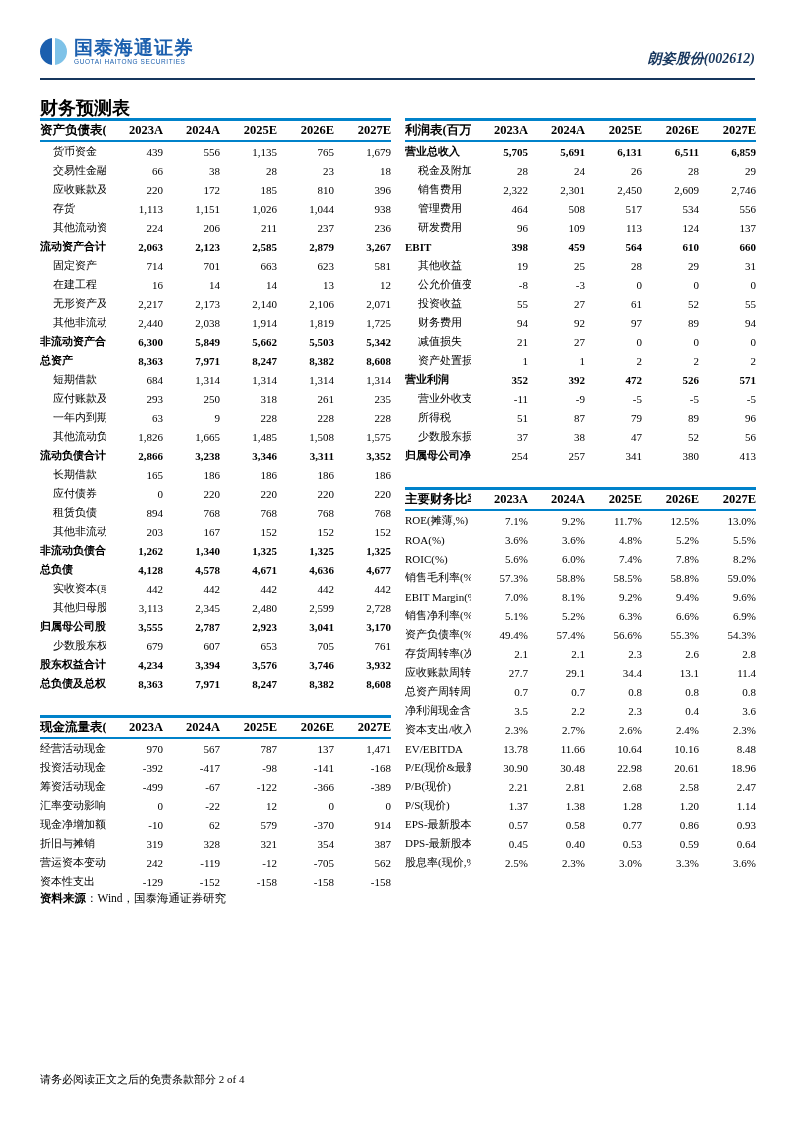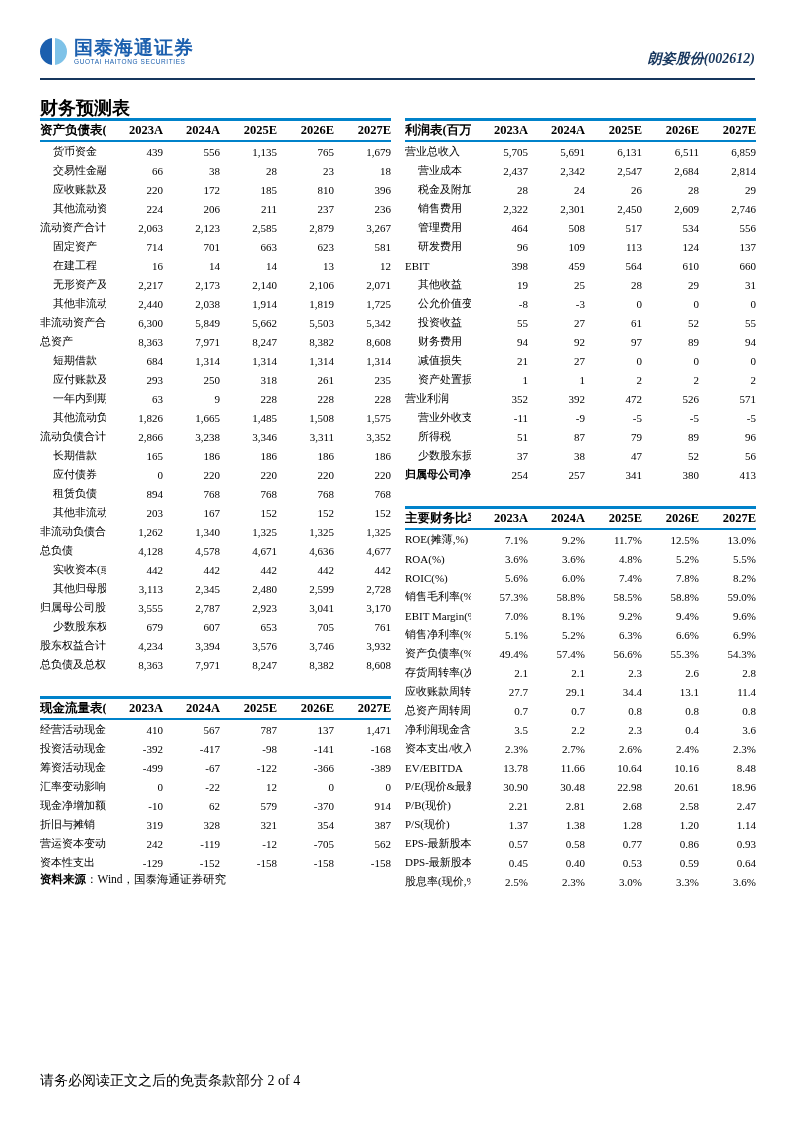--- a/index.html
+++ b/index.html
@@ -25,28 +25,28 @@
   
   .cols { position:absolute; left:40px; top:118px; width:715px; display:flex; gap:14px; }
   .col { width:351px; }
   .tbl { width:100%; }
   .trow { display:flex; align-items:center; height:19px; font-size:11px; }
   .trow .tlabel { flex:1 1 auto; text-align:left; white-space:nowrap; overflow:hidden; }
   .trow .tcell { flex:0 0 57px; text-align:right; white-space:nowrap; }
   .thead { height:24px; font-size:12.5px; font-weight:bold;
            border-top:3px solid var(--accent); border-bottom:2px solid var(--accent); }
   .sub .tlabel { padding-left:13px; }
-  .total { font-weight:normal; }
+  .total { font-weight:bold; }
   .total-label .tlabel { font-weight:bold; }
   .tbl-gap { height:22px; }
 
   
   .source { font-size:11.5px; }
   .source b { font-weight:bold; }
-  .footer { position:absolute; left:40px; top:1072px; font-size:14px; }
+  .footer { position:absolute; left:40px; top:1072px; font-size:11px; }
 </style>
 </head>
 <body>
 
 <div class="page">
 
   <div class="hdr">
     <div class="brand">
       <span class="logo-circle">
         <span class="half-l"></span>
@@ -91,20 +91,28 @@
           </div>
           <div class="trow sub">
             <span class="tlabel">应收账款及票据</span>
             <span class="tcell">220</span>
             <span class="tcell">172</span>
             <span class="tcell">185</span>
             <span class="tcell">810</span>
             <span class="tcell">396</span>
           </div>
           <div class="trow sub">
+            <span class="tlabel">存货</span>
+            <span class="tcell">1,113</span>
+            <span class="tcell">1,151</span>
+            <span class="tcell">1,026</span>
+            <span class="tcell">1,044</span>
+            <span class="tcell">938</span>
+          </div>
+          <div class="trow sub">
             <span class="tlabel">其他流动资产</span>
             <span class="tcell">224</span>
             <span class="tcell">206</span>
             <span class="tcell">211</span>
             <span class="tcell">237</span>
             <span class="tcell">236</span>
           </div>
           <div class="trow total">
             <span class="tlabel">流动资产合计</span>
             <span class="tcell">2,063</span>
@@ -303,21 +311,21 @@
           <div class="trow thead">
             <span class="tlabel">现金流量表(百万元)</span>
             <span class="tcell">2023A</span>
             <span class="tcell">2024A</span>
             <span class="tcell">2025E</span>
             <span class="tcell">2026E</span>
             <span class="tcell">2027E</span>
           </div>
           <div class="trow flat">
             <span class="tlabel">经营活动现金流</span>
-            <span class="tcell">410</span>
+            <span class="tcell">970</span>
             <span class="tcell">567</span>
             <span class="tcell">787</span>
             <span class="tcell">137</span>
             <span class="tcell">1,471</span>
           </div>
           <div class="trow flat">
             <span class="tlabel">投资活动现金流</span>
             <span class="tcell">-392</span>
             <span class="tcell">-417</span>
             <span class="tcell">-98</span>
@@ -389,28 +397,20 @@
           </div>
           <div class="trow total">
             <span class="tlabel">营业总收入</span>
             <span class="tcell">5,705</span>
             <span class="tcell">5,691</span>
             <span class="tcell">6,131</span>
             <span class="tcell">6,511</span>
             <span class="tcell">6,859</span>
           </div>
           <div class="trow sub">
-            <span class="tlabel">营业成本</span>
-            <span class="tcell">2,437</span>
-            <span class="tcell">2,342</span>
-            <span class="tcell">2,547</span>
-            <span class="tcell">2,684</span>
-            <span class="tcell">2,814</span>
-          </div>
-          <div class="trow sub">
             <span class="tlabel">税金及附加</span>
             <span class="tcell">28</span>
             <span class="tcell">24</span>
             <span class="tcell">26</span>
             <span class="tcell">28</span>
             <span class="tcell">29</span>
           </div>
           <div class="trow sub">
             <span class="tlabel">销售费用</span>
             <span class="tcell">2,322</span>

